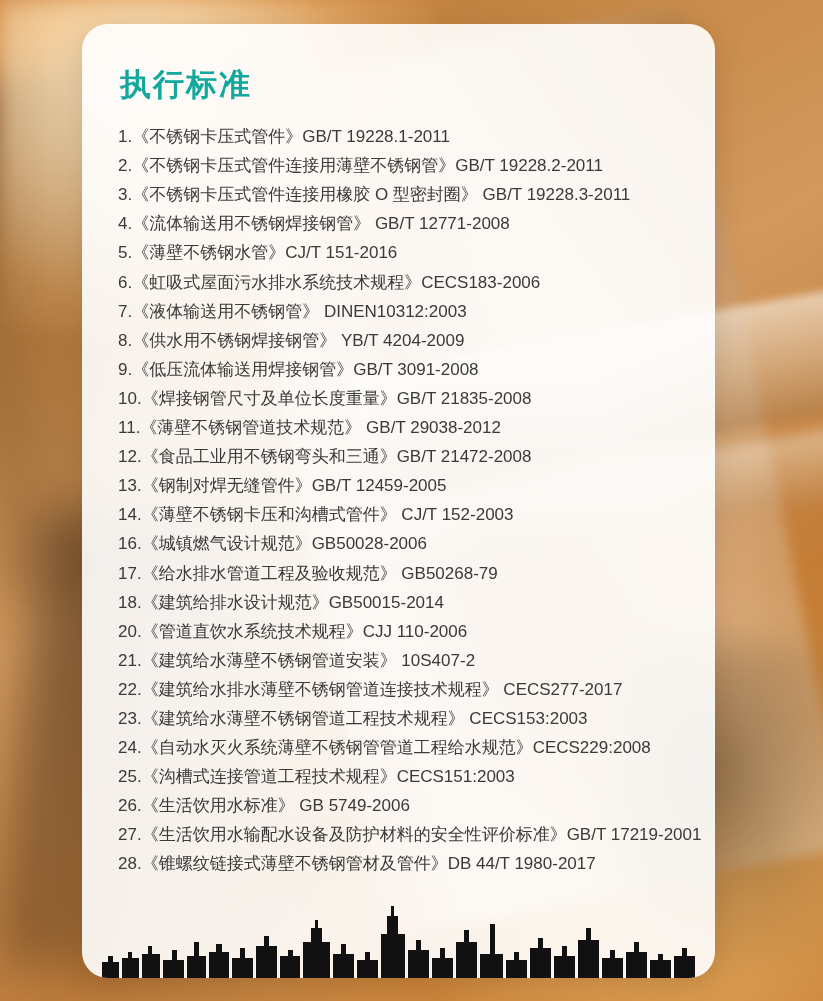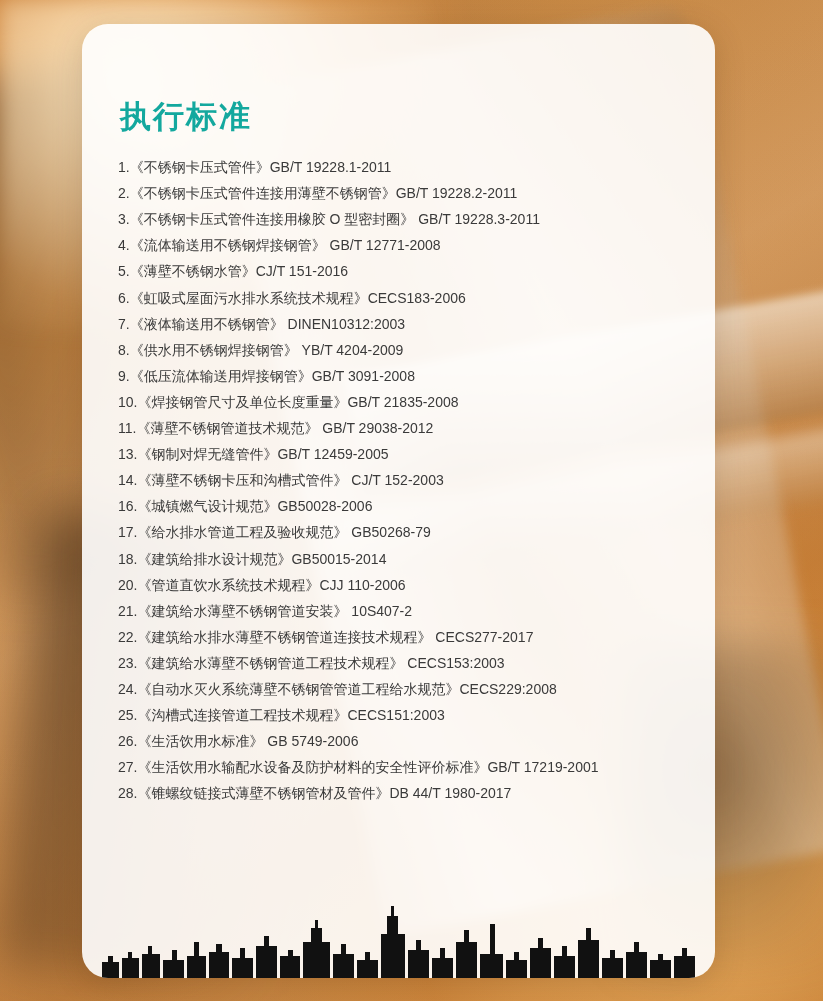--- a/index.html
+++ b/index.html
@@ -94,40 +94,40 @@
     width: 633px;
     height: 954px;
     background: rgba(255,255,255,0.90);
     border-radius: 26px;
     box-shadow: 0 6px 30px rgba(80,45,15,0.22);
     overflow: hidden;
   }
   .card-inner {
     position: absolute;
     inset: 0;
-    padding: 76px 30px 0 34px;
+    padding: 44px 30px 0 34px;
     box-sizing: border-box;
   }
 
   .title {
     font-size: 31px;
     font-weight: bold;
     color: #13a89e;
     letter-spacing: 2px;
     margin: 0 0 26px 4px;
     line-height: 1.1;
   }
 
   .std-list {
     list-style: none;
     margin: 0;
     padding: 0;
   }
   .std-item {
-    font-size: 14px;
+    font-size: 17px;
     color: #3a3a3a;
     line-height: 1.0;
     padding: 0 0 0 2px;
     margin-bottom: 12.1px;
     white-space: nowrap;
   }
 
   
   .skyline {
     position: absolute;
@@ -161,20 +161,21 @@
         <li class="std-item">2.《不锈钢卡压式管件连接用薄壁不锈钢管》GB/T 19228.2-2011</li>
         <li class="std-item">3.《不锈钢卡压式管件连接用橡胶 O 型密封圈》 GB/T 19228.3-2011</li>
         <li class="std-item">4.《流体输送用不锈钢焊接钢管》 GB/T 12771-2008</li>
         <li class="std-item">5.《薄壁不锈钢水管》CJ/T 151-2016</li>
         <li class="std-item">6.《虹吸式屋面污水排水系统技术规程》CECS183-2006</li>
         <li class="std-item">7.《液体输送用不锈钢管》 DINEN10312:2003</li>
         <li class="std-item">8.《供水用不锈钢焊接钢管》 YB/T 4204-2009</li>
         <li class="std-item">9.《低压流体输送用焊接钢管》GB/T 3091-2008</li>
         <li class="std-item">10.《焊接钢管尺寸及单位长度重量》GB/T 21835-2008</li>
         <li class="std-item">11.《薄壁不锈钢管道技术规范》 GB/T 29038-2012</li>
+        <li class="std-item">12.《食品工业用不锈钢弯头和三通》GB/T 21472-2008</li>
         <li class="std-item">13.《钢制对焊无缝管件》GB/T 12459-2005</li>
         <li class="std-item">14.《薄壁不锈钢卡压和沟槽式管件》 CJ/T 152-2003</li>
         <li class="std-item">16.《城镇燃气设计规范》GB50028-2006</li>
         <li class="std-item">17.《给水排水管道工程及验收规范》 GB50268-79</li>
         <li class="std-item">18.《建筑给排水设计规范》GB50015-2014</li>
         <li class="std-item">20.《管道直饮水系统技术规程》CJJ 110-2006</li>
         <li class="std-item">21.《建筑给水薄壁不锈钢管道安装》 10S407-2</li>
         <li class="std-item">22.《建筑给水排水薄壁不锈钢管道连接技术规程》 CECS277-2017</li>
         <li class="std-item">23.《建筑给水薄壁不锈钢管道工程技术规程》 CECS153:2003</li>
         <li class="std-item">24.《自动水灭火系统薄壁不锈钢管管道工程给水规范》CECS229:2008</li>

